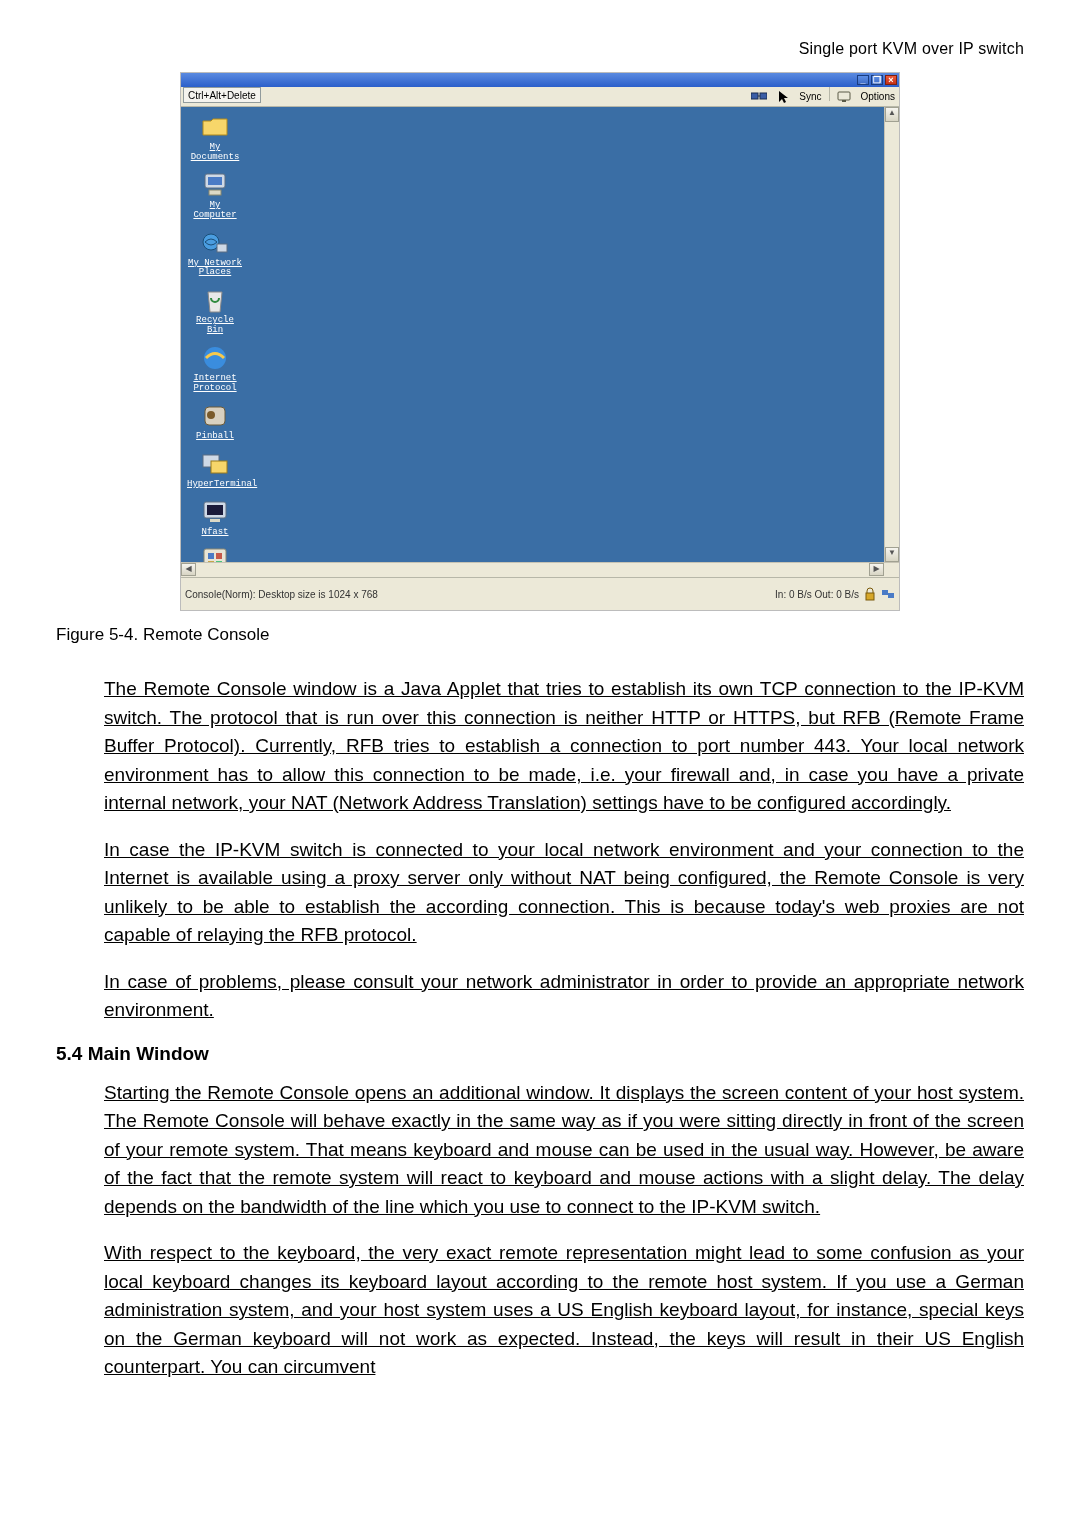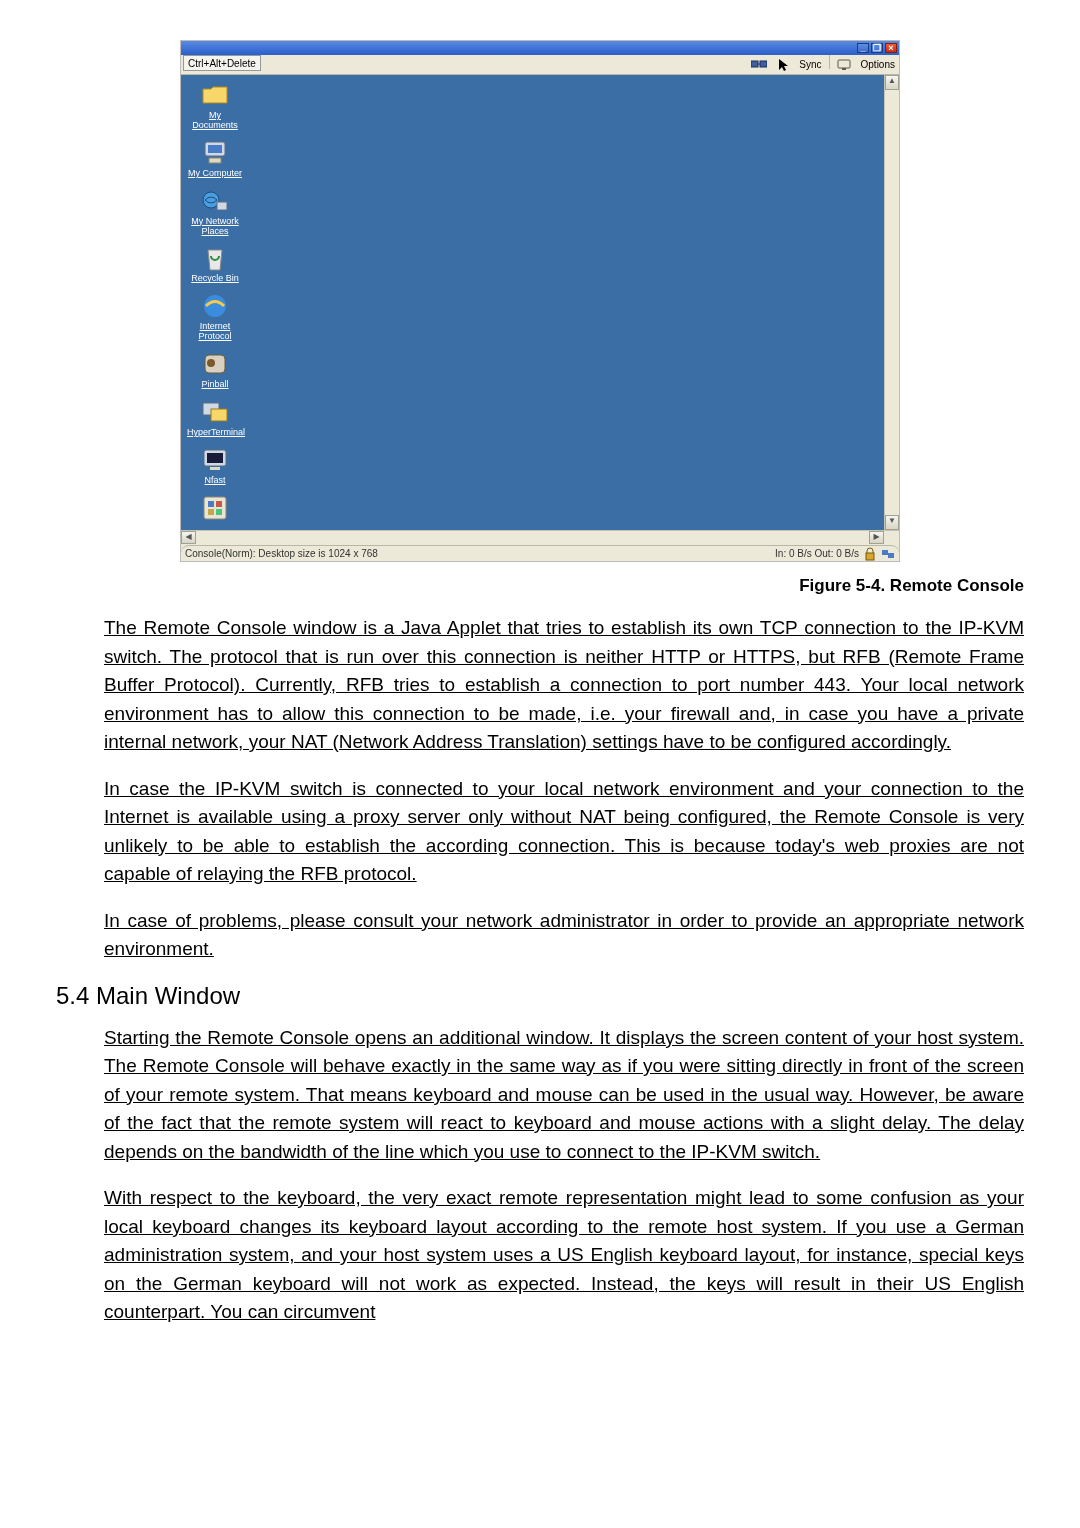--- a/index.html
+++ b/index.html
@@ -94,20 +94,21 @@
     cursor: pointer;
   }
   .desk-icon .ic {
     width: 28px; height: 28px;
     margin: 0 auto 2px auto;
     display: flex; align-items: center; justify-content: center;
   }
   .desk-icon .lbl {
     text-decoration: underline;
     line-height: 1.1;
+    font-family: Liberation Mono, monospace;
   }
   .scrollbar-v {
     width: 15px;
     background: #ece9d8;
     border-left: 1px solid #c6c3b4;
     display: flex; flex-direction: column;
   }
   .sb-btn {
     height: 15px;
     background: linear-gradient(#f6f5ef, #d8d5c4);
@@ -118,60 +119,60 @@
   .scrollbar-h {
     height: 15px;
     background: #ece9d8;
     border-top: 1px solid #c6c3b4;
     display: flex;
   }
   .scrollbar-h .sb-btn { width:15px; height:13px;}
   .scrollbar-h .sb-track { flex:1;}
   .scrollbar-h .corner { width:15px; background:#ece9d8;}
   .statusbar {
-    height: 16px;
+    height: 33px;
     background: #ece9d8;
     border-top: 1px solid #b7b7a8;
     display: flex;
     align-items: center;
     font-size: 10px;
     color: #333;
     padding: 0 4px;
-    border-radius: 8px;
   }
   .statusbar .status-right { margin-left:auto; display:flex; align-items:center; }
   .tray-icon { width: 14px; height: 14px; margin-left: 4px; display:inline-flex; align-items:center; justify-content:center;}
   
   .fig-caption {
-    text-align: right;
-    font-weight: bold;
+    text-align: left;
+    font-weight: normal;
     font-size: 17px;
-    margin-bottom: 18px;
+    margin-bottom: 30px;
   }
   
   .body-text {
     font-size: 19px;
     line-height: 1.5;
     text-align: justify;
     text-decoration: underline;
   }
   .body-text p {
     margin: 0 0 18px 0;
     padding-left: 48px;
   }
   .section-head {
-    font-size: 24px;
-    font-weight: normal;
+    font-size: 19px;
+    font-weight: bold;
     margin: 4px 0 14px 0;
   }
 </style>
 </head>
 <body>
 
 <div class="page">
+  <div class="header-right">Single port KVM over IP switch</div>
 
   <div class="console-wrap">
 
     <div class="titlebar">
       <div class="tb-btn">
           <span>_</span>
         </div>
       <div class="tb-btn">
           <span>❐</span>
         </div>

